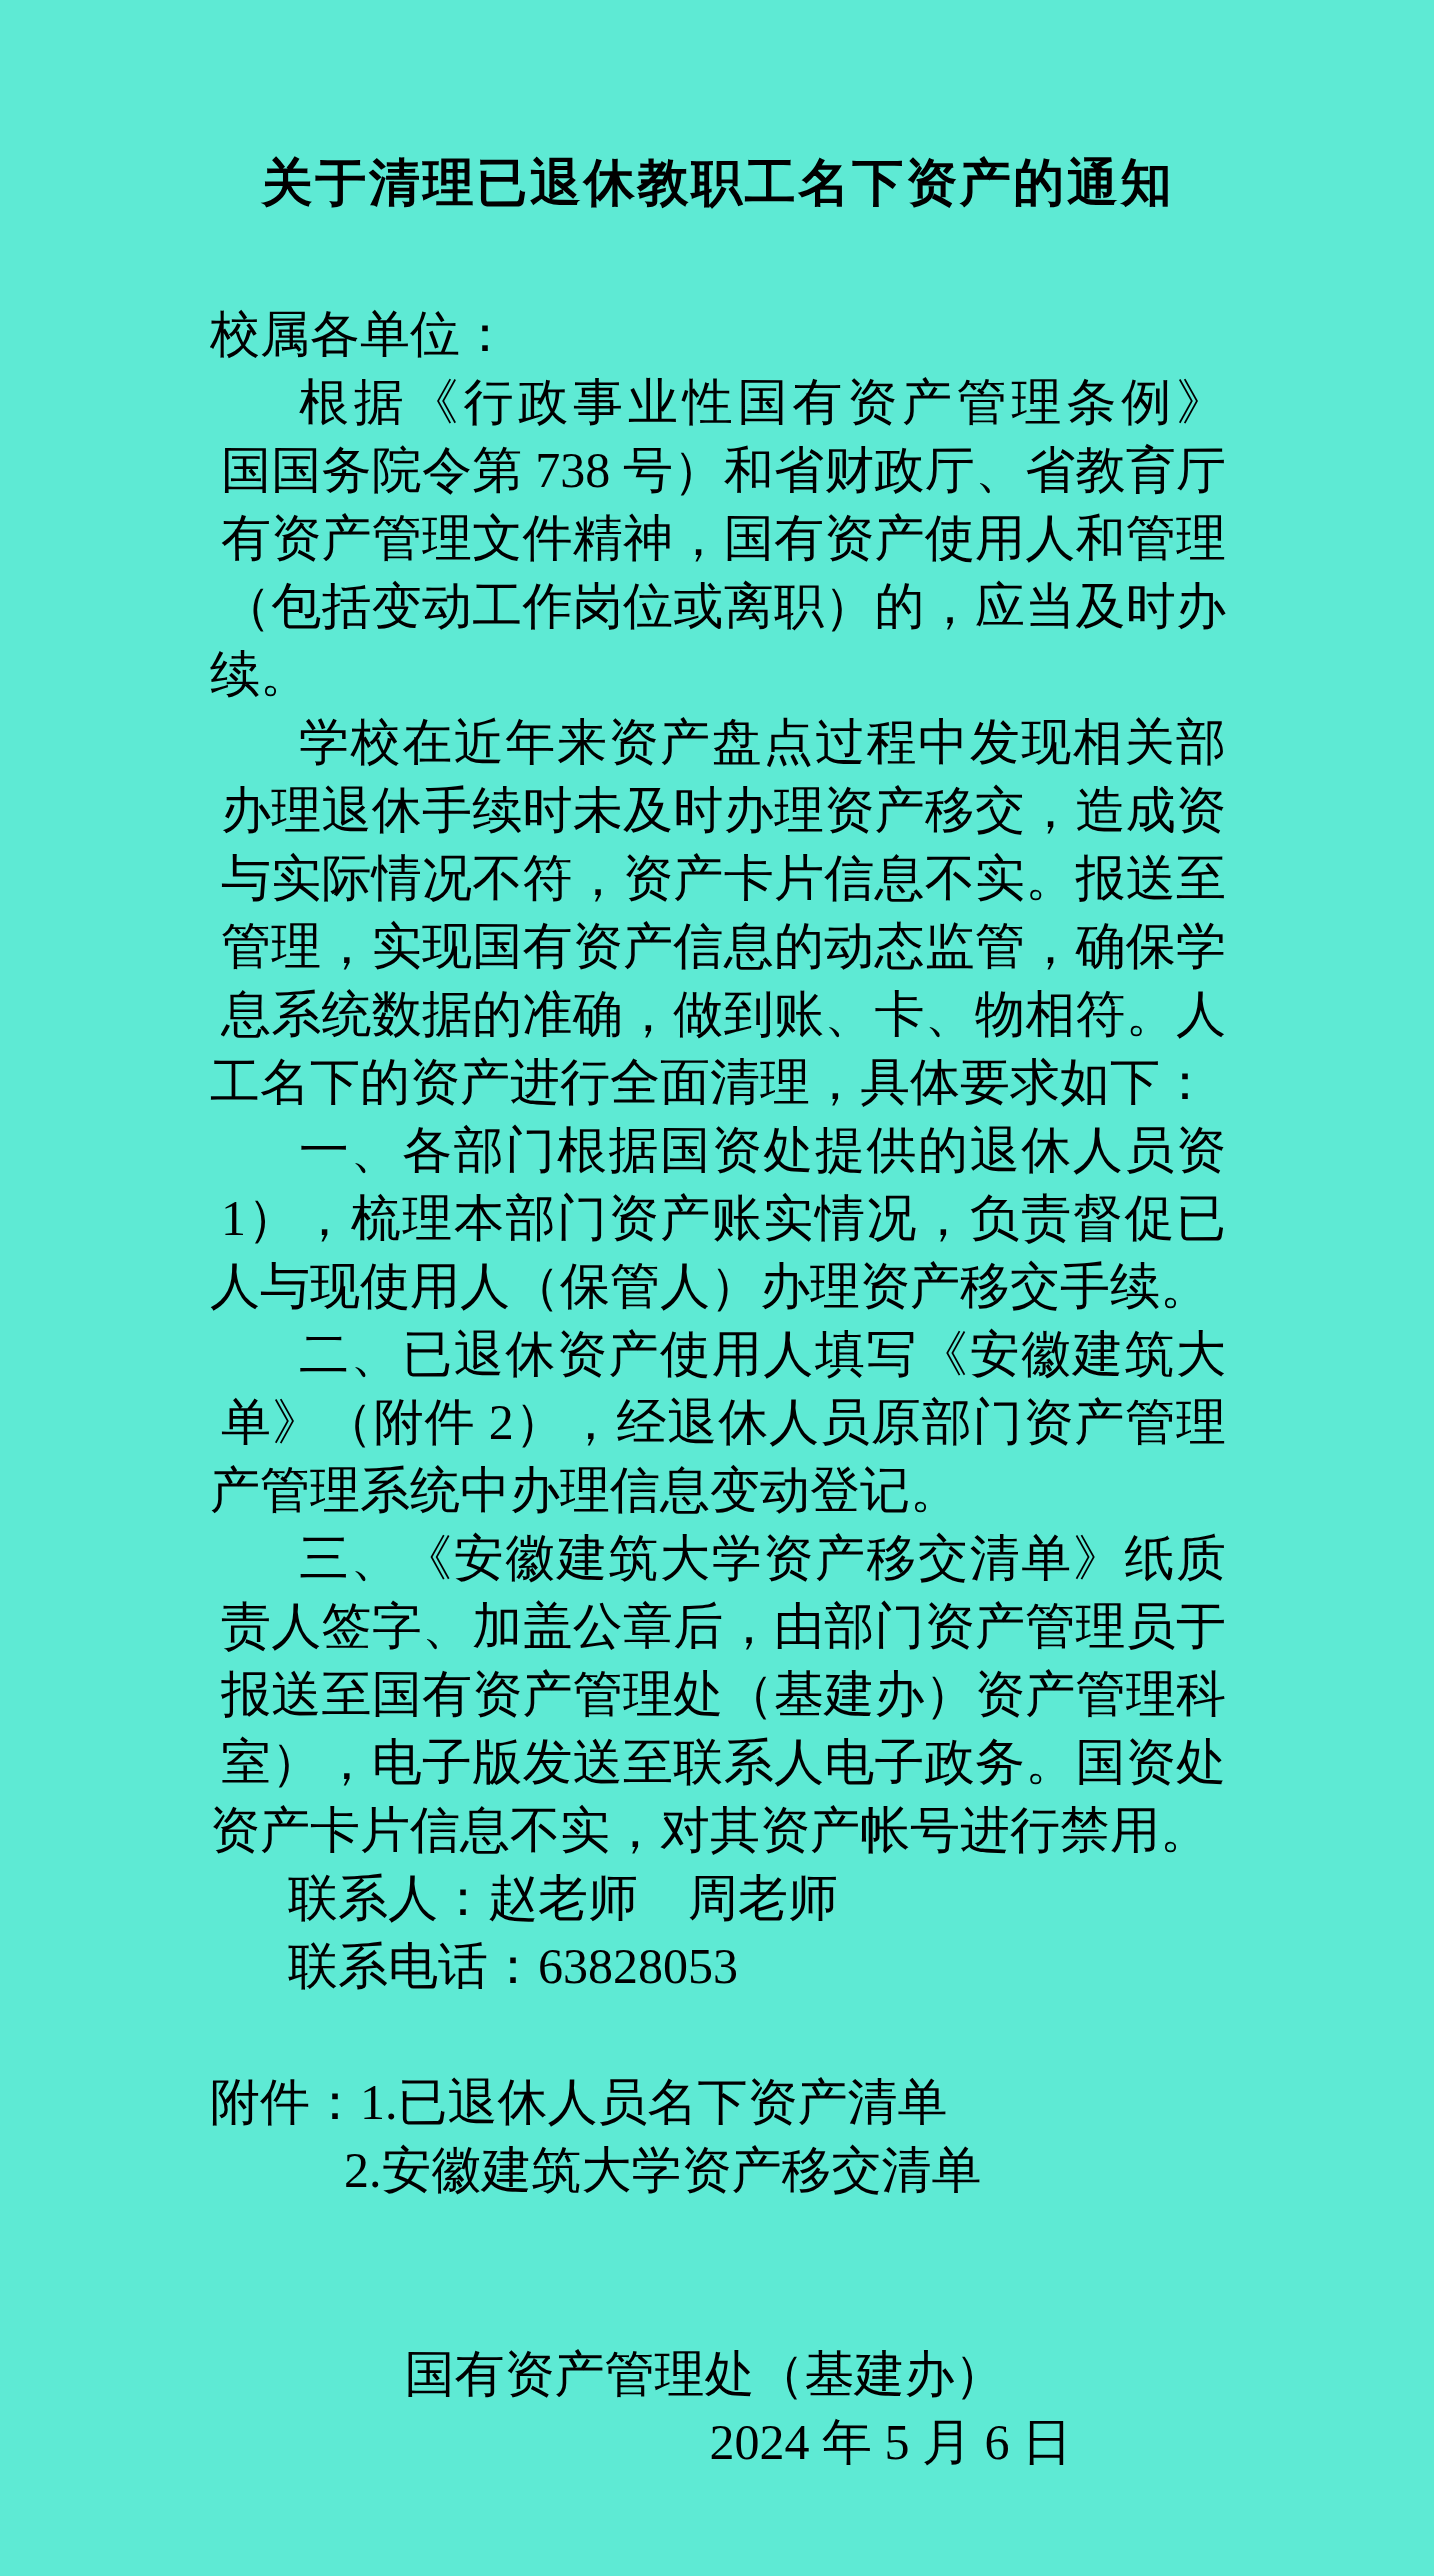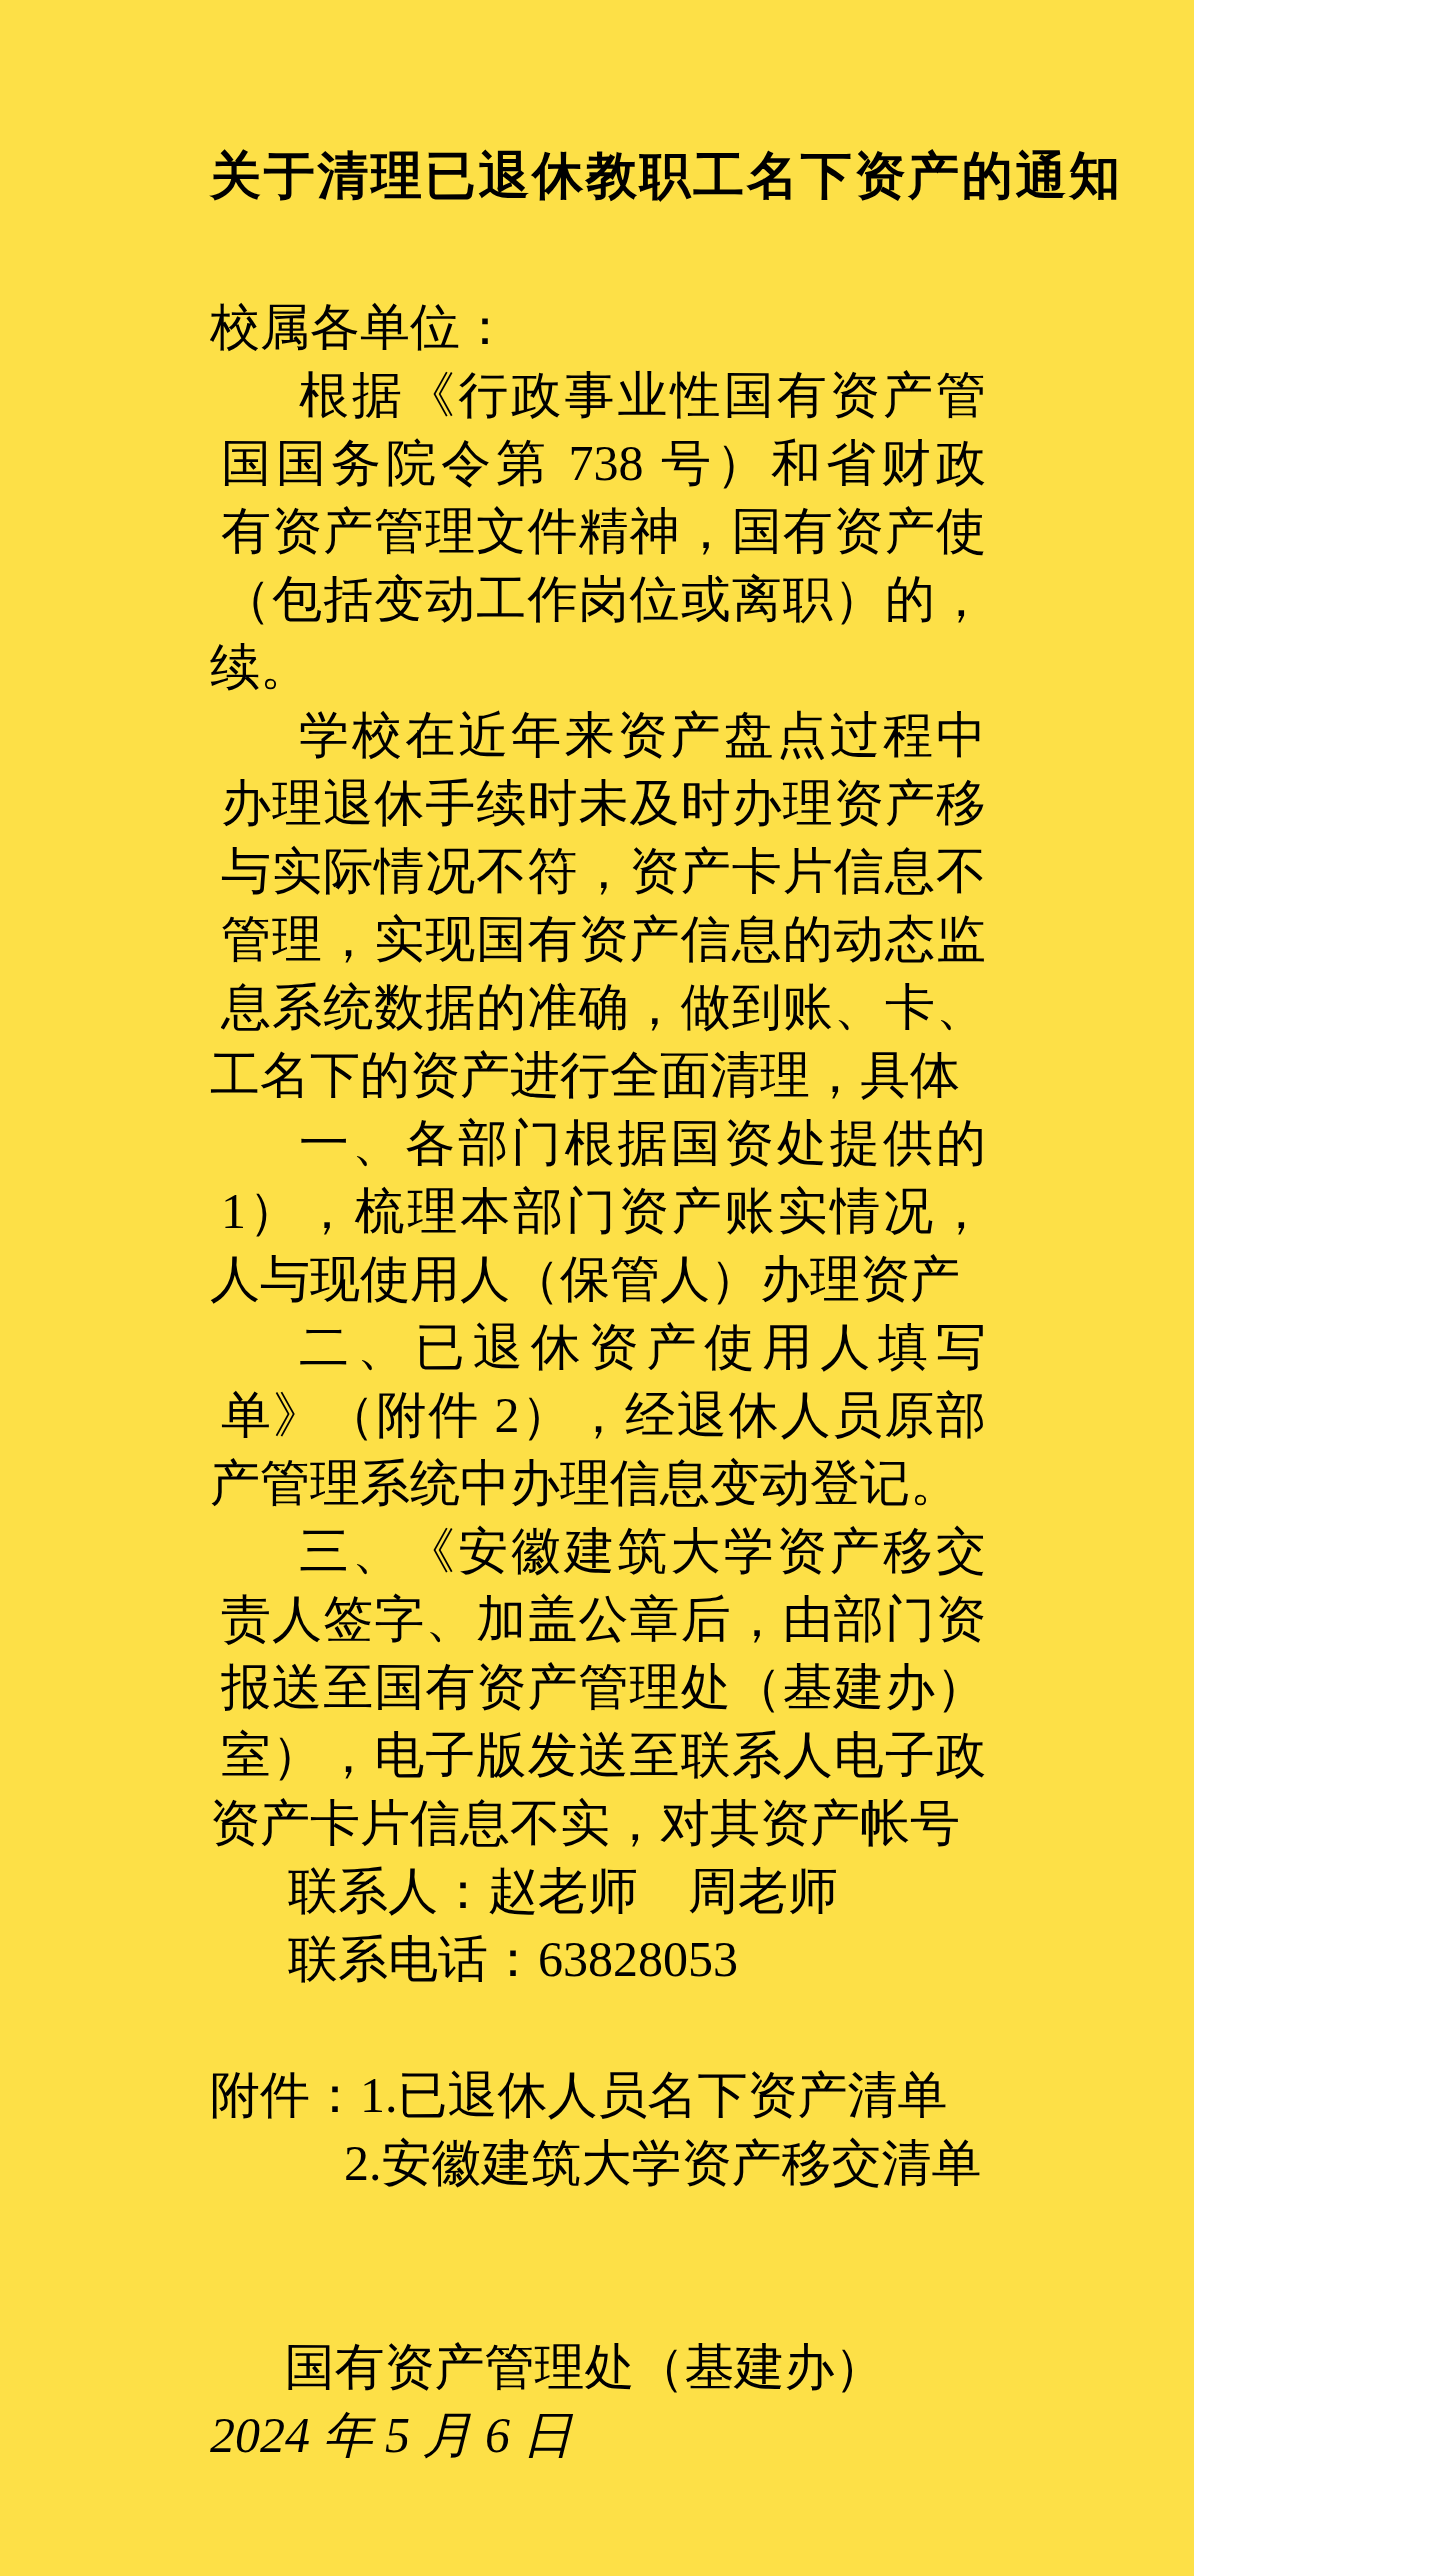--- a/index.html
+++ b/index.html
@@ -2,26 +2,26 @@
 <html style="font-size:14.5px"><head>
 <meta charset="utf-8">
 <style>
   html, body {
     margin: 0;
     padding: 0;
     background: #ffffff;
   }
   .page {
     position: relative;
-    width: 1194px;
+    width: 1434px;
     height: 2576px;
-    background: #fde047;
+    background: #5eead4;
     color: #000000;
     box-sizing: border-box;
-    padding: 4px 208px 0 210px;
+    padding: 11px 208px 0 210px;
     font-family: "Liberation Serif", serif;
     overflow: hidden;
   }
   .title {
     margin: 136px 0 0 0;
     height: 72px;
     line-height: 72px;
     font-size: 51px;
     font-weight: bold;
     text-align: center;
@@ -49,23 +49,22 @@
     text-align: left;
   }
   .att2 {
     padding-left: 134px;
   }
   .sig-org {
     text-align: center;
     padding-right: 27px;
   }
   .sig-date {
-    text-align: left;
+    text-align: right;
     padding-right: 154px;
-    font-style: italic;
   }
   .blank {
     height: 68px;
   }
 </style>
 </head>
 <body>
 
 <div class="page">
 

